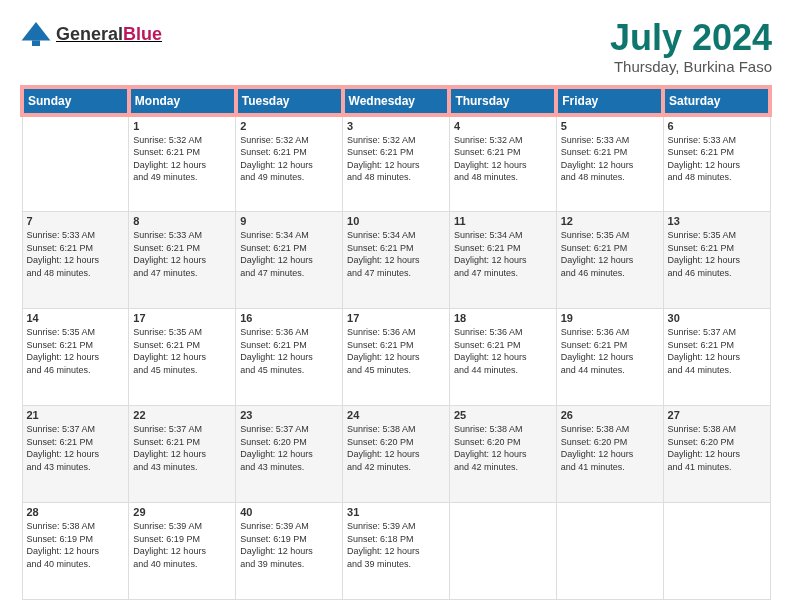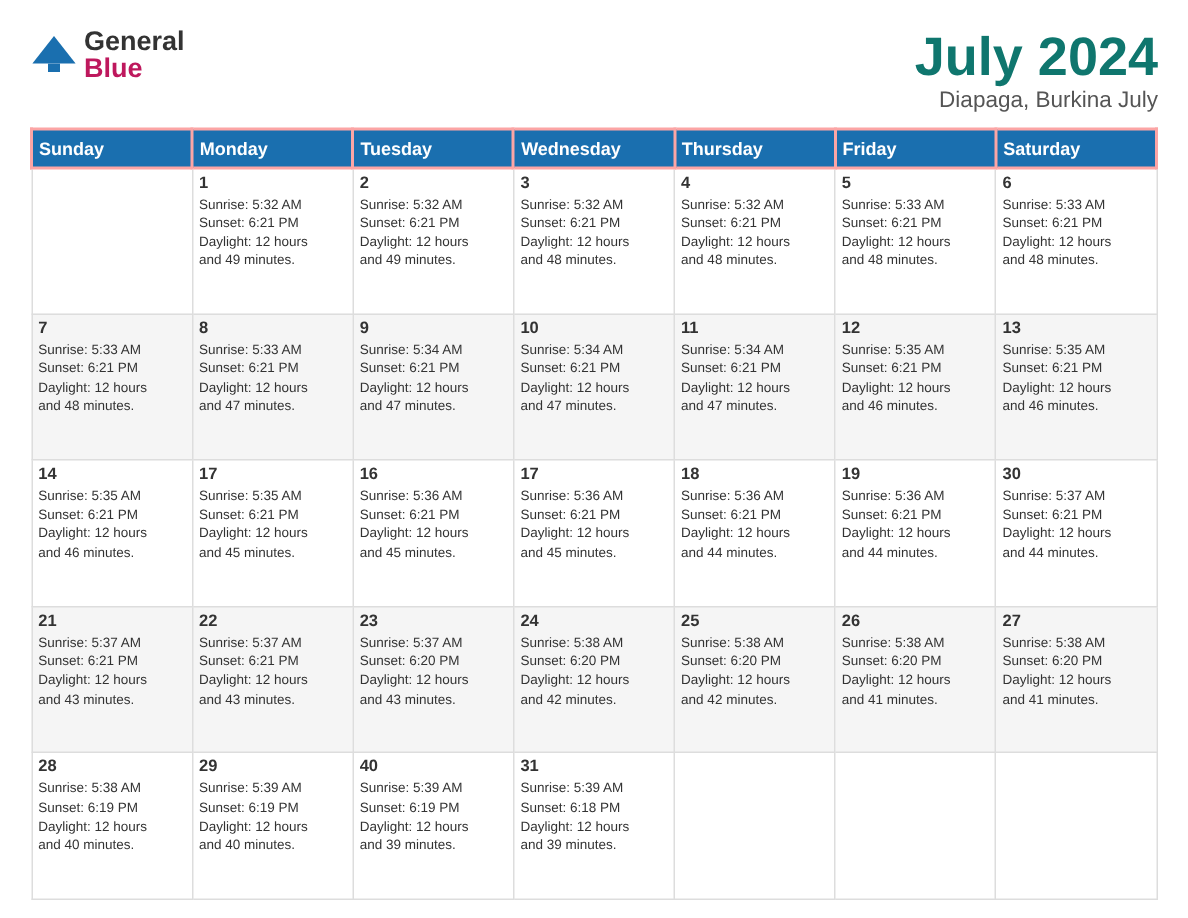--- a/index.html
+++ b/index.html
@@ -22,22 +22,23 @@
       justify-content: space-between;
       align-items: flex-start;
       margin-bottom: 10px;
     }
     .logo {
       display: flex;
       align-items: center;
     }
     .logo-text {
       display: flex;
-      flex-direction: column;
+      flex-direction: row;
       line-height: 1;
+      text-decoration: underline;
     }
     .logo-general {
       font-size: 18px;
       font-weight: bold;
       color: #333;
     }
     .logo-blue {
       font-size: 18px;
       font-weight: bold;
       color: #be185d;
@@ -66,21 +67,21 @@
       width: 100%;
       table-layout: fixed;
     }
     .calendar th {
       background-color: #1a6faf;
       color: #fff;
       font-size: 12px;
       font-weight: bold;
       padding: 5px 4px;
       text-align: left;
-      border: 2px solid #fca5a5;
+      border: 4px solid #fca5a5;
     }
     .calendar td {
       vertical-align: top;
       border: 1px solid #ddd;
       padding: 3px 4px;
       font-size: 9.5px;
       color: #333;
       background: #fff;
       height: 82px;
     }
@@ -115,21 +116,21 @@
         <polygon points="20,5 38,28 2,28" fill="#1a6faf"></polygon>
         <rect x="15" y="28" width="10" height="7" fill="#1a6faf"></rect>
       </svg>
       <div class="logo-text">
         <span class="logo-general">General</span>
         <span class="logo-blue">Blue</span>
       </div>
     </div>
     <div class="title-block">
       <div class="month-year">July 2024</div>
-      <div class="location">Diapaga, Burkina July</div>
+      <div class="location">Thursday, Burkina Faso</div>
     </div>
   </div>
 
   <table class="calendar">
     <thead>
       <tr>
       <th>Sunday</th>
           <th>Monday</th>
           <th>Tuesday</th>
           <th>Wednesday</th>

